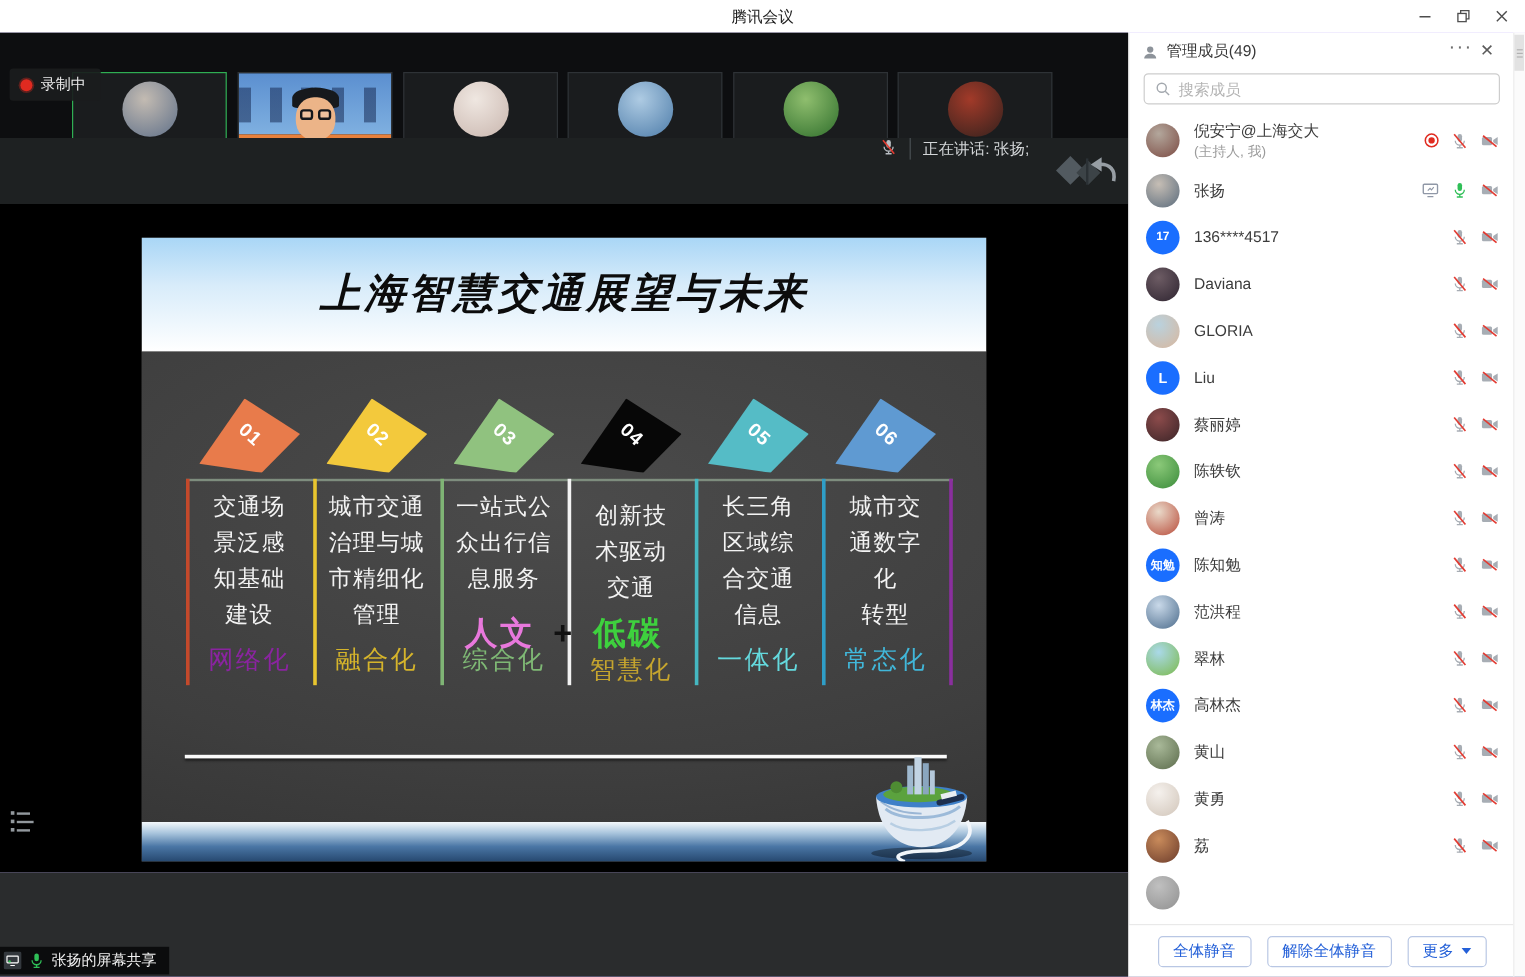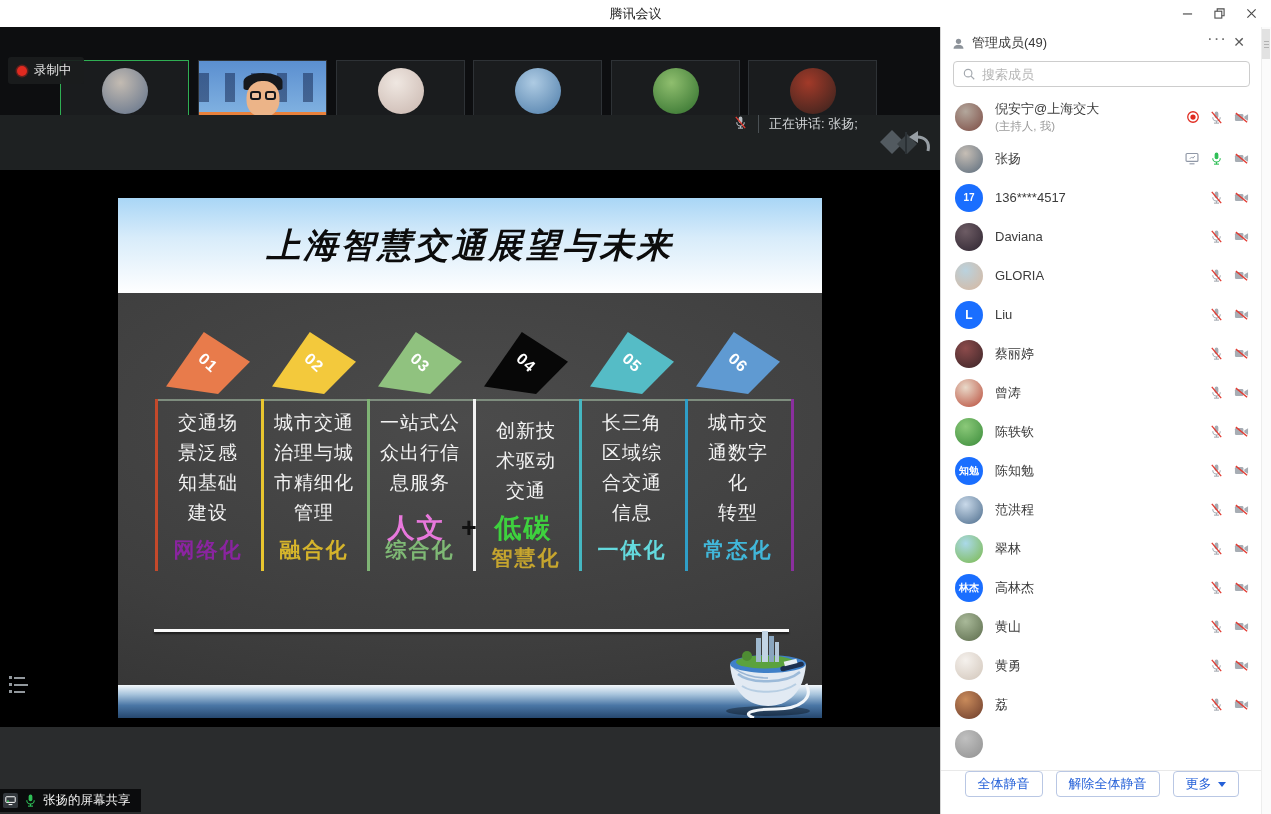--- a/index.html
+++ b/index.html
@@ -58,21 +58,21 @@
     font-family:"Liberation Serif",serif;color:#0c0c0c;letter-spacing:3px;font-weight:bold}
   .s-body{position:absolute;left:0;top:95px;width:704px;height:425px;
     background:radial-gradient(130% 95% at 50% 30%,#4b4b4b 0%,#3e3e3e 55%,#2f2f2f 100%)}
   .s-arrow{position:absolute;width:84px;height:62px;display:flex;align-items:center;justify-content:center;
     clip-path:polygon(0% 88%,45% 0%,100% 48%,62% 100%)}
   .s-arrow span{color:#fff;font-size:16px;font-weight:bold;transform:rotate(42deg);letter-spacing:1px}
   .s-hline{position:absolute;left:37px;top:201px;width:639px;height:2px;background:#7e8d7e}
   .s-div{position:absolute;top:201px;width:3px;height:172px}
   .s-col{position:absolute;top:210px;width:106px;height:170px;text-align:center}
   .s-colline{font-size:19px;line-height:30px;color:#f3f3f3;letter-spacing:1px}
-  .s-key{position:absolute;left:0;right:0;top:128px;font-size:21px;font-weight:bold;letter-spacing:2px}
+  .s-key{position:absolute;left:0;right:0;top:128px;font-size:21px;font-weight:normal;letter-spacing:2px}
   .s-theme{position:absolute;left:0;top:392px;width:704px;text-align:center;font-size:27px;font-weight:bold;letter-spacing:2px}
   .s-line{position:absolute;left:36px;top:431px;width:635px;height:3px;background:#fafafa;
     box-shadow:0 2px 2px rgba(0,0,0,.5)}
   .s-water{position:absolute;left:0;top:487px;width:704px;height:33px;
     background:linear-gradient(180deg,#f3f8fb 0%,#a9c5dd 28%,#4a76a5 62%,#26486f 100%)}
   .s-island{position:absolute;left:596px;top:428px}
 
   .bottomstrip{position:absolute;left:0;top:727px;width:940px;height:87px;background:#2a2c2d}
   .share{position:absolute;left:0;top:789px;height:23px;display:inline-flex;align-items:center;gap:5px;
     background:#0b0c0d;padding:0 10px 0 3px;z-index:30}
@@ -98,21 +98,21 @@
   .m-row{display:flex;align-items:center;height:39px;padding:0 12px 0 14px}
   .m-row.first{height:44px}
   .m-avatar{width:28px;height:28px;border-radius:50%;flex-shrink:0;margin-right:12px;
     display:flex;align-items:center;justify-content:center;overflow:hidden}
   .m-avatar.initial{background:#1a6eff;color:#fff;font-weight:bold}
   .m-names{display:flex;flex-direction:column;justify-content:center;min-width:0}
   .m-name{font-size:13px;color:#3c3c3c;white-space:nowrap;overflow:hidden;text-overflow:ellipsis}
   .m-sub{font-size:11.5px;color:#9b9b9b;margin-top:1px}
   .m-status{margin-left:auto;display:flex;align-items:center;gap:9px}
   .p-foot{position:absolute;left:0;bottom:0;width:321px;height:44px;background:#fff;
-    border-top:1px solid #e9e9e9;display:flex;align-items:flex-start;justify-content:center;gap:13px}
+    border-top:1px solid #e9e9e9;display:flex;align-items:center;justify-content:center;gap:13px}
   .p-btn{display:flex;align-items:center;height:26px;padding:0 12px;border:1px solid #b9c7e4;
     border-radius:4px;background:#fff;color:#2460d8;font-size:13px;font-family:inherit;cursor:default}
   .caret{width:0;height:0;border-left:4px solid transparent;border-right:4px solid transparent;
     border-top:5px solid #2460d8;display:inline-block;margin-left:6px}
   .s-ico{display:inline-flex;align-items:center}
 </style>
 </head>
 <body>
 
 <div class="app">
@@ -625,47 +625,47 @@
             <span class="s-ico">
               <svg width="17" height="15" viewBox="0 0 24 24">
                 <rect x="1.5" y="6.5" width="13.5" height="11" rx="2" fill="#a7adb4"></rect>
                 <path d="M16.5 10.5l6-3.8v10.6l-6-3.8z" fill="#a7adb4"></path>
                 <line x1="3" y1="5" x2="21" y2="19.5" stroke="#e23b32" stroke-width="2.2"></line>
               </svg>
             </span>
           </div>
         </div>
         <div class="m-row">
+          <div class="m-avatar" style="background:radial-gradient(circle at 38% 30%,#8bc979,#3a8b3a)"></div>
+          <div class="m-names">
+            <div class="m-name">陈轶钦</div>
+          </div>
+          <div class="m-status">
+            <span class="s-ico">
+              <svg width="15" height="15" viewBox="0 0 24 24">
+                <rect x="9" y="2.5" width="6" height="10.5" rx="3" fill="#a7adb4"></rect>
+                <path d="M6 11.5a6 6 0 0 0 12 0" fill="none" stroke="#a7adb4" stroke-width="1.8"></path>
+                <line x1="12" y1="17.5" x2="12" y2="21" stroke="#a7adb4" stroke-width="1.8"></line>
+                <line x1="8" y1="21" x2="16" y2="21" stroke="#a7adb4" stroke-width="1.8"></line>
+                <line x1="4.5" y1="3" x2="19.5" y2="21" stroke="#e23b32" stroke-width="2.2"></line>
+              </svg>
+            </span>
+            <span class="s-ico">
+              <svg width="17" height="15" viewBox="0 0 24 24">
+                <rect x="1.5" y="6.5" width="13.5" height="11" rx="2" fill="#a7adb4"></rect>
+                <path d="M16.5 10.5l6-3.8v10.6l-6-3.8z" fill="#a7adb4"></path>
+                <line x1="3" y1="5" x2="21" y2="19.5" stroke="#e23b32" stroke-width="2.2"></line>
+              </svg>
+            </span>
+          </div>
+        </div>
+        <div class="m-row">
           <div class="m-avatar" style="background:radial-gradient(circle at 38% 30%,#e9d9c9,#b84b39)"></div>
           <div class="m-names">
             <div class="m-name">曾涛</div>
-          </div>
-          <div class="m-status">
-            <span class="s-ico">
-              <svg width="15" height="15" viewBox="0 0 24 24">
-                <rect x="9" y="2.5" width="6" height="10.5" rx="3" fill="#a7adb4"></rect>
-                <path d="M6 11.5a6 6 0 0 0 12 0" fill="none" stroke="#a7adb4" stroke-width="1.8"></path>
-                <line x1="12" y1="17.5" x2="12" y2="21" stroke="#a7adb4" stroke-width="1.8"></line>
-                <line x1="8" y1="21" x2="16" y2="21" stroke="#a7adb4" stroke-width="1.8"></line>
-                <line x1="4.5" y1="3" x2="19.5" y2="21" stroke="#e23b32" stroke-width="2.2"></line>
-              </svg>
-            </span>
-            <span class="s-ico">
-              <svg width="17" height="15" viewBox="0 0 24 24">
-                <rect x="1.5" y="6.5" width="13.5" height="11" rx="2" fill="#a7adb4"></rect>
-                <path d="M16.5 10.5l6-3.8v10.6l-6-3.8z" fill="#a7adb4"></path>
-                <line x1="3" y1="5" x2="21" y2="19.5" stroke="#e23b32" stroke-width="2.2"></line>
-              </svg>
-            </span>
-          </div>
-        </div>
-        <div class="m-row">
-          <div class="m-avatar" style="background:radial-gradient(circle at 38% 30%,#8bc979,#3a8b3a)"></div>
-          <div class="m-names">
-            <div class="m-name">陈轶钦</div>
           </div>
           <div class="m-status">
             <span class="s-ico">
               <svg width="15" height="15" viewBox="0 0 24 24">
                 <rect x="9" y="2.5" width="6" height="10.5" rx="3" fill="#a7adb4"></rect>
                 <path d="M6 11.5a6 6 0 0 0 12 0" fill="none" stroke="#a7adb4" stroke-width="1.8"></path>
                 <line x1="12" y1="17.5" x2="12" y2="21" stroke="#a7adb4" stroke-width="1.8"></line>
                 <line x1="8" y1="21" x2="16" y2="21" stroke="#a7adb4" stroke-width="1.8"></line>
                 <line x1="4.5" y1="3" x2="19.5" y2="21" stroke="#e23b32" stroke-width="2.2"></line>
               </svg>

